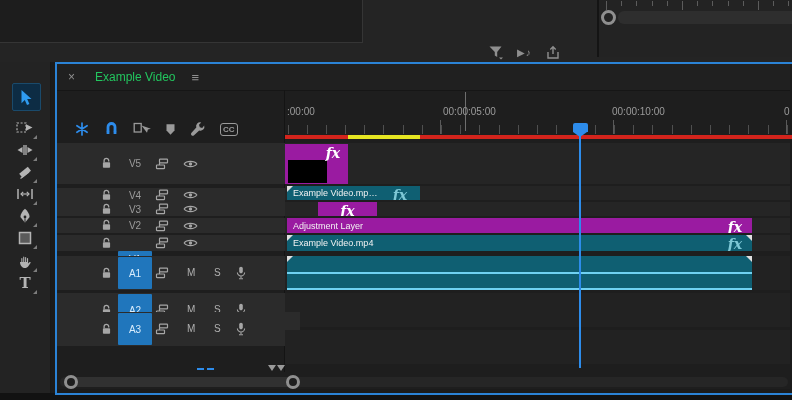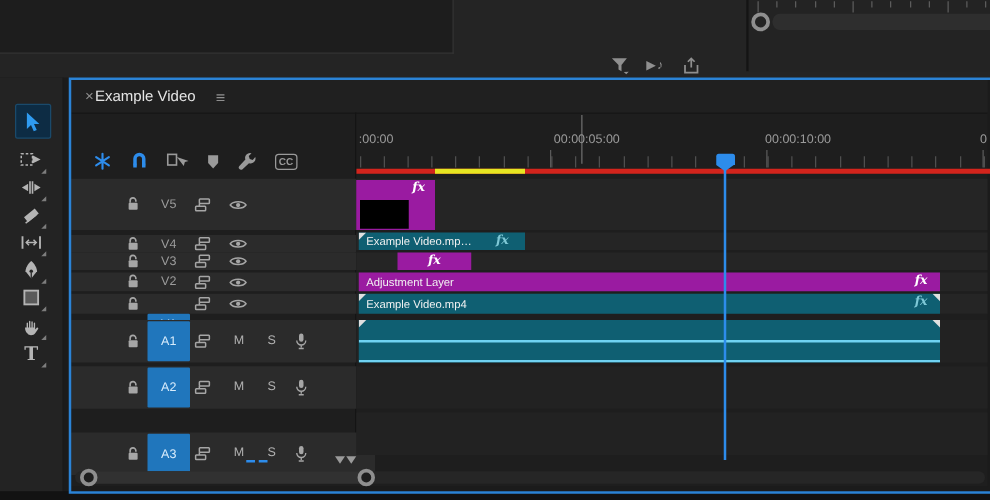--- a/index.html
+++ b/index.html
@@ -20,21 +20,21 @@
   .tool .selbox{position:absolute;left:12px;top:-3px;width:27px;height:26px;background:#0d2c44;border:1px solid #1a4a6b;border-radius:2px;}
   .tool svg{position:relative;}
   .tool .fly{position:absolute;right:13px;bottom:1px;width:0;height:0;border-left:4px solid transparent;border-bottom:4px solid #7d7d7d;}
   
   .tl-border{position:absolute;left:55px;top:62px;width:735px;height:329px;border:2px solid #2b83d6;pointer-events:none;z-index:50;}
   .tl-bg{position:absolute;left:57px;top:64px;width:733px;height:325px;background:#1e1e1e;}
   .below-strip{position:absolute;left:0;top:393px;width:792px;height:7px;background:#121212;}
   .tabbar{position:absolute;left:57px;top:64px;width:733px;height:26px;background:#202020;border-bottom:1px solid #161616;
           display:flex;align-items:center;color:#8f8f8f;font-size:12px;}
   .tab-close{margin-left:11px;cursor:default;}
-  .tab-title{margin-left:1px;color:#e5e5e5;}
+  .tab-title{margin-left:20px;color:#22c55e;}
   .tab-menu{margin-left:16px;font-size:13px;}
   .timecode{position:absolute;left:71px;top:96px;font-size:15px;font-weight:bold;letter-spacing:.6px;color:#3ba2ec;}
   .tl-toolbar{position:absolute;left:74px;top:118px;height:22px;display:flex;align-items:center;gap:14px;}
   .cc-badge{border:1px solid #9a9a9a;border-radius:3px;font-size:8px;padding:1px 2px;color:#9a9a9a;font-weight:bold;}
   
   .ruler-label{position:absolute;top:106px;font-size:10px;color:#9b9b9b;white-space:nowrap;}
   .tickm{position:absolute;width:1px;background:#4f4f4f;}
   .render-red{position:absolute;left:285px;top:135px;width:507px;height:4px;background:#d3241c;}
   .render-yellow{position:absolute;top:135px;height:4px;background:#e6e622;}
   .edit-line{position:absolute;width:1px;background:#8a8a8a;opacity:.75;}
@@ -46,21 +46,21 @@
   .tlabel{position:absolute;left:61px;width:34px;display:flex;align-items:center;justify-content:center;
           font-size:10px;color:#9c9c9c;border-radius:1px;}
   .tlabel.on{background:#2076bc;color:#d8ecfc;}
   .hicon{position:absolute;display:flex;align-items:center;justify-content:center;}
   .msbtn{position:absolute;font-size:10px;color:#b0b0b0;}
   
   .clip{position:absolute;box-sizing:border-box;overflow:hidden;}
   .clip.purple{background:#9a1ba1;}
   .clip.teal{background:#0f5f72;}
   .clip-label{position:absolute;left:6px;top:50%;transform:translateY(-50%);font-size:9px;color:#f2f2f2;white-space:nowrap;}
-  .fx{position:absolute;font-family:"DejaVu Serif",serif;font-style:italic;font-size:10px;font-weight:bold;}
+  .fx{position:absolute;font-family:"DejaVu Serif",serif;font-style:italic;font-size:14px;font-weight:bold;}
   .fx.bright{color:#ffffff;}
   .fx.dim{color:#7ec8d6;}
   .corner{position:absolute;width:0;height:0;top:0;}
   .corner.tl{left:0;border-top:6px solid #e0e0e0;border-right:6px solid transparent;}
   .corner.tr{right:0;border-top:6px solid #e0e0e0;border-left:6px solid transparent;}
   .vol-line{position:absolute;left:0;width:100%;height:2px;background:#6fd2f2;}
   .black-thumb{position:absolute;background:#000;}
   
   .ph-handle{position:absolute;left:573px;top:123px;width:15px;height:9px;background:#2d8ceb;border-radius:2px 2px 0 0;z-index:40;}
   .ph-tip{position:absolute;left:573px;top:132px;width:0;height:0;border-left:7.5px solid transparent;
@@ -430,21 +430,21 @@
         <div class="msbtn" style="left: 157px; top: 11px;">S</div>
         <div class="hicon" style="left: 179px; top: 10px;">
           <svg width="10" height="14" viewBox="0 0 10 14">
             <rect x="3.2" y=".8" width="3.6" height="6.6" rx="1.8" fill="#a6a6a6"></rect>
             <path d="M1.4 6.4a3.6 3.6 0 0 0 7.2 0" fill="none" stroke="#a6a6a6" stroke-width="1.1"></path>
             <path d="M5 10.2v1.8M3 12.8h4" stroke="#a6a6a6" stroke-width="1.1"></path>
           </svg>
         </div>
       </div>
       <div class="lane-a" style="top: 293px; height: 34px;"></div>
-      <div class="hrow" style="top: 346px; height: 34px; padding-left: 15px;">
+      <div class="hrow" style="top: 312px; height: 34px; padding-left: 15px;">
         <div class="hicon" style="left: 44px; top: 10.5px;">
           <svg width="11" height="13" viewBox="0 0 11 13">
             <path d="M3.1 5.2V3.6a2.3 2.3 0 0 1 4.6 0v.8" fill="none" stroke="#a6a6a6" stroke-width="1.3"></path>
             <rect x="1.9" y="5.2" width="7.2" height="5.6" rx=".8" fill="#a6a6a6"></rect>
           </svg>
         </div>
         <div class="tlabel on" style="top: 1px; height: 32px;">A3</div>
         <div class="hicon" style="left: 98px; top: 11px;">
           <svg width="14" height="12" viewBox="0 0 14 12">
             <rect x="4.5" y="1.2" width="8" height="3.6" rx=".6" fill="none" stroke="#a6a6a6" stroke-width="1.2"></rect>

